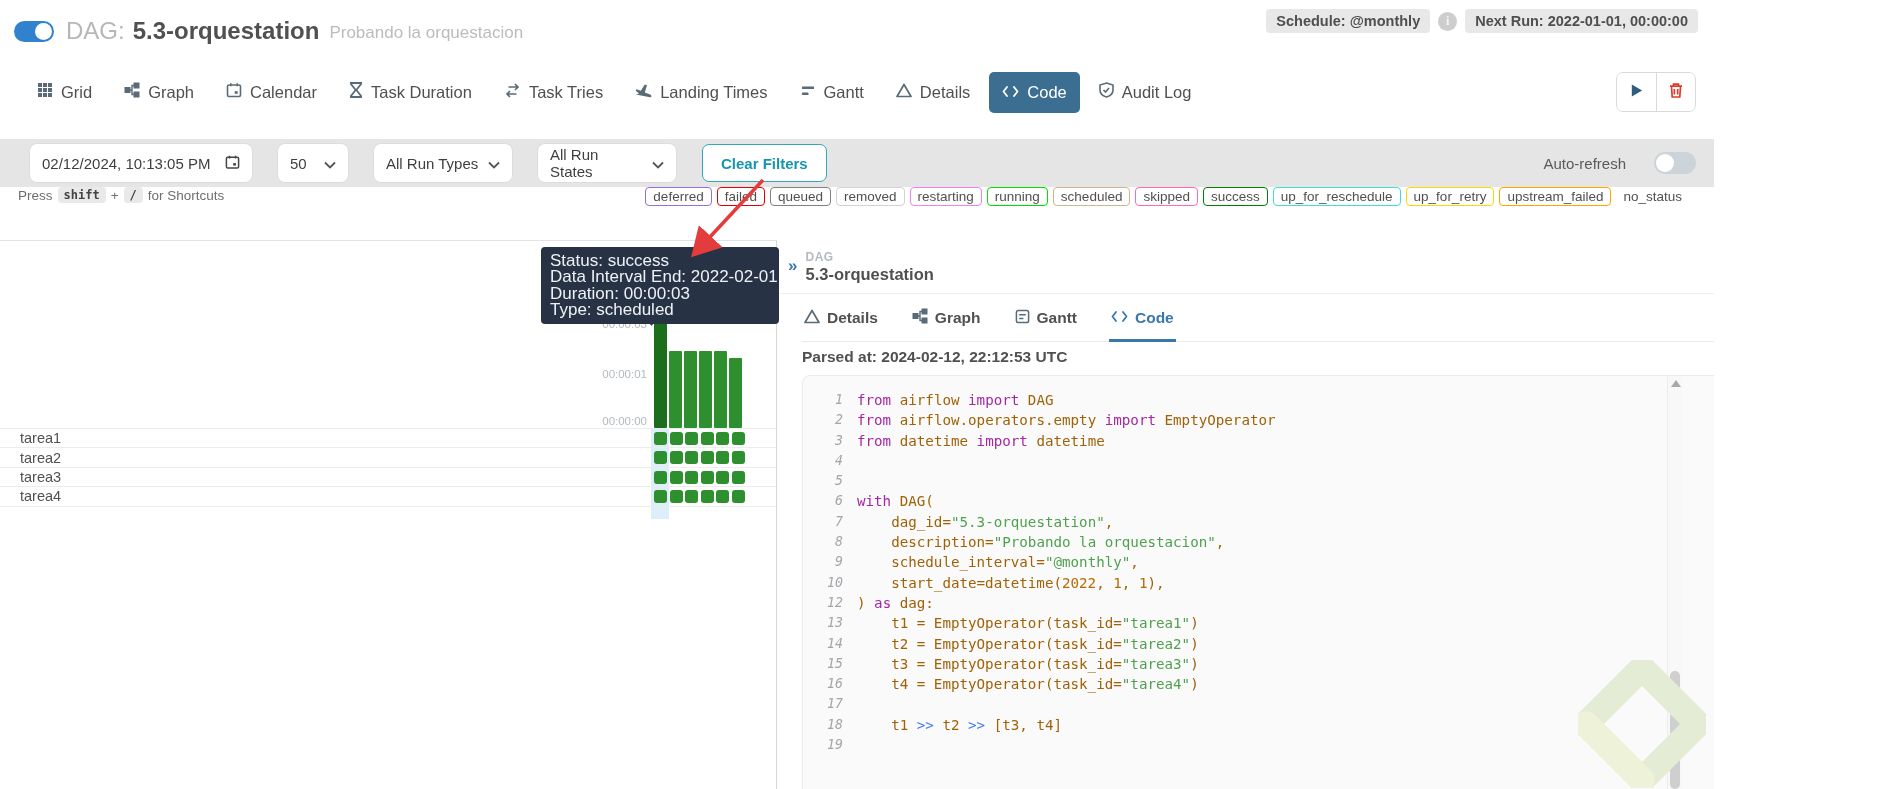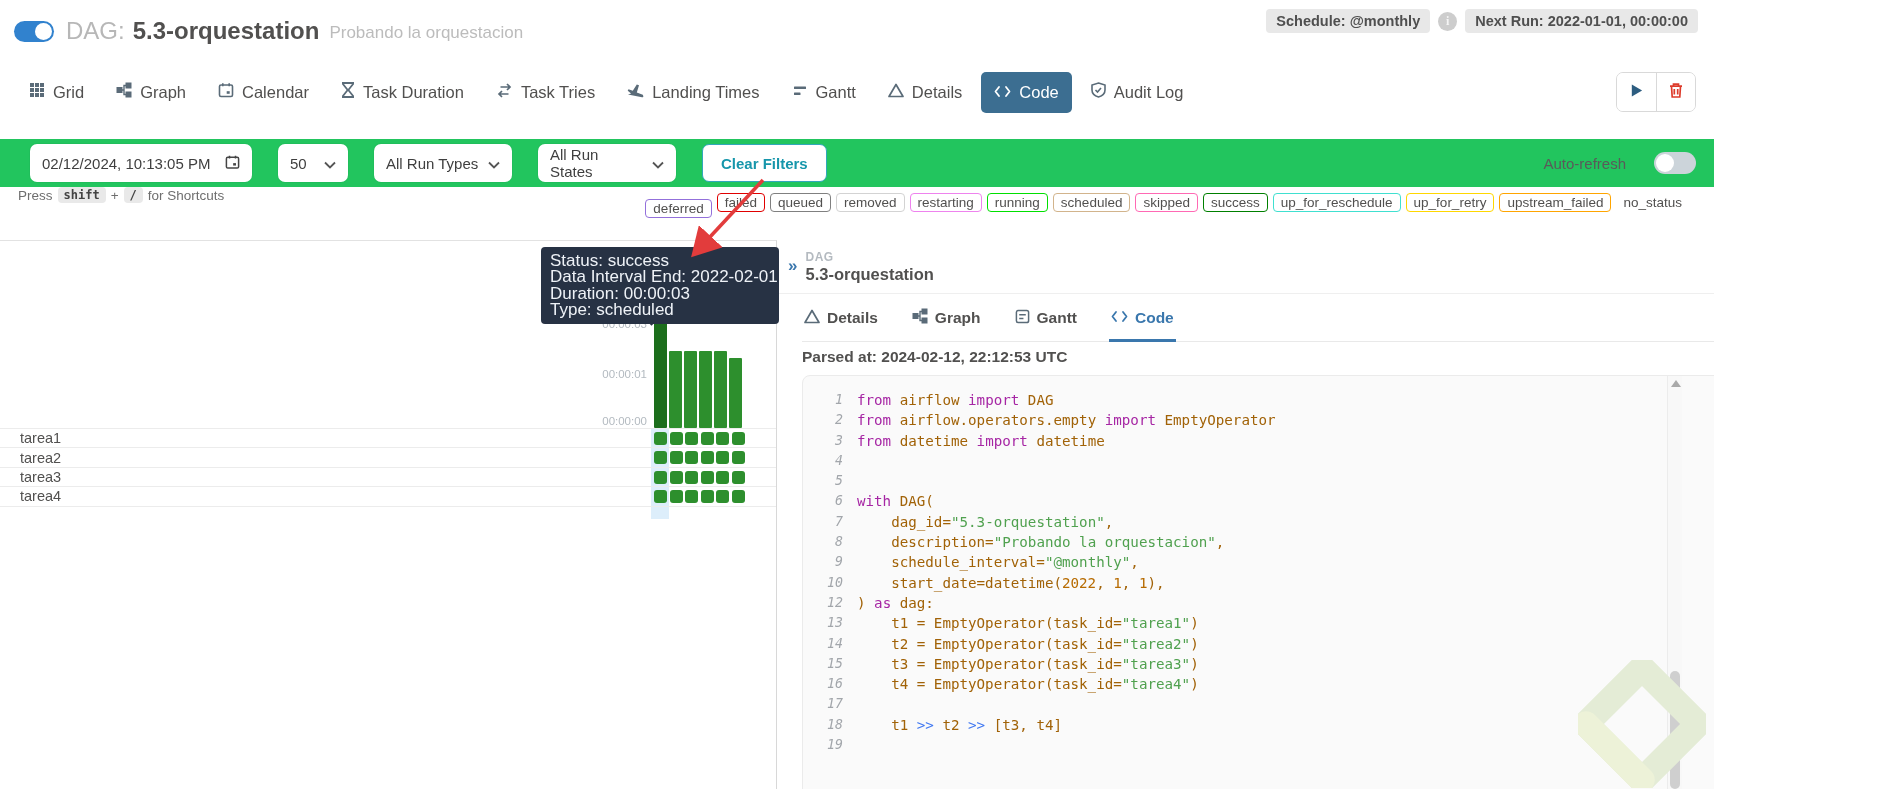--- a/index.html
+++ b/index.html
@@ -12,30 +12,30 @@
   .toggle-on { width:40px; height:21px; border-radius:11px; background:#3182ce; position:relative; flex:0 0 auto; cursor:pointer; }
   .toggle-on .knob { position:absolute; right:2px; top:2px; width:17px; height:17px; border-radius:50%; background:#fff; }
   .dag-prefix { font-size:24px; color:#b7b7b7; margin-left:12px; }
   .dag-name { font-size:24px; font-weight:bold; color:#51504f; margin-left:8px; }
   .dag-desc { font-size:17px; color:#bcbcbc; margin-left:10px; padding-top:4px; }
   .header-right { margin-left:auto; display:flex; align-items:flex-start; gap:8px; align-self:flex-start; margin-top:9px; }
   .hbadge { background:#e8e8e8; border-radius:4px; padding:4px 10px; font-size:14.5px; font-weight:bold; color:#4f4f4f; white-space:nowrap; }
   .info-circle { width:19px; height:19px; border-radius:50%; background:#cdcdcd; color:#f5f5f5; font-size:12px; font-weight:bold; display:flex; align-items:center; justify-content:center; margin-top:3px; font-family:"Liberation Serif",serif; }
 
   
-  .tabbar { position:absolute; top:62px; left:0; right:0; height:60px; display:flex; align-items:center; padding-left:16px; gap:6px; }
+  .tabbar { position:absolute; top:62px; left:0; right:0; height:60px; display:flex; align-items:center; padding-left:24px; gap:6px; }
   .mtab { display:flex; align-items:center; gap:8px; padding:11px 13px; font-size:16.5px; color:#51504f; border-radius:5px; cursor:pointer; white-space:nowrap; }
   .mtab svg { flex:0 0 auto; }
   .mtab.active { background:#3c6e91; color:#fff; }
   .tab-actions { margin-left:auto; margin-right:18px; display:flex; border:1px solid #d9d9d9; border-radius:7px; overflow:hidden; }
   .tab-actions .act { width:39px; height:38px; display:flex; align-items:center; justify-content:center; cursor:pointer; background:#fff; }
   .tab-actions .act + .act { border-left:1px solid #d9d9d9; }
 
   
-  .filterbar { position:absolute; top:139px; left:0; right:0; height:48px; background:#22c55e; display:flex; align-items:center; padding:0 18px 0 30px; gap:26px; }
+  .filterbar { position:absolute; top:139px; left:0; right:0; height:48px; background:#e5e5e5; display:flex; align-items:center; padding:0 18px 0 30px; gap:26px; }
   .fctl { height:38px; background:#fff; border-radius:7px; display:flex; align-items:center; font-size:15px; color:#3f3f3f; padding:0 12px; box-shadow:0 0 0 1px rgba(0,0,0,0.03); cursor:pointer; }
   .dtinput { width:222px; justify-content:space-between; }
   .psize { width:70px; justify-content:space-between; }
   .seltypes { width:138px; justify-content:space-between; }
   .selstates { width:138px; justify-content:space-between;gap:40px; }
   .clearbtn { height:38px; padding:0 18px; background:#fff; border:1.5px solid #31a7ba; border-radius:7px; color:#1696ab; font-size:15px; font-weight:bold; display:flex; align-items:center; cursor:pointer; }
   .autorefresh { margin-left:auto; display:flex; align-items:center; gap:28px; font-size:15px; color:#5a5a5a; }
   .toggle-off { width:42px; height:22px; border-radius:11px; background:#ccd4da; position:relative; cursor:pointer; }
   .toggle-off .knob { position:absolute; left:2px; top:2px; width:18px; height:18px; border-radius:50%; background:#fff; }
 
@@ -234,21 +234,21 @@
 
   <div class="legendrow">
     <div class="shortcuts">
       <span>Press</span>
       <kbd class="k">shift</kbd>
       <span>+</span>
       <kbd class="k">/</kbd>
       <span>for Shortcuts</span>
     </div>
     <div class="statuses" id="status-badges">
-        <span class="sbadge" style="border: 1.5px solid rgb(147, 112, 219); margin-top: 12px;">deferred</span>
+        <span class="sbadge" style="border: 1.5px solid rgb(147, 112, 219);">deferred</span>
         <span class="sbadge" style="border: 1.5px solid rgb(224, 0, 0);">failed</span>
         <span class="sbadge" style="border: 1.5px solid rgb(128, 128, 128);">queued</span>
         <span class="sbadge" style="border: 1.5px solid rgb(211, 211, 211);">removed</span>
         <span class="sbadge" style="border: 1.5px solid rgb(238, 130, 238);">restarting</span>
         <span class="sbadge" style="border: 1.5px solid rgb(0, 224, 0);">running</span>
         <span class="sbadge" style="border: 1.5px solid rgb(210, 180, 140);">scheduled</span>
         <span class="sbadge" style="border: 1.5px solid rgb(255, 105, 180);">skipped</span>
         <span class="sbadge" style="border: 1.5px solid rgb(0, 128, 0);">success</span>
         <span class="sbadge" style="border: 1.5px solid rgb(64, 224, 208);">up_for_reschedule</span>
         <span class="sbadge" style="border: 1.5px solid rgb(255, 215, 0);">up_for_retry</span>

